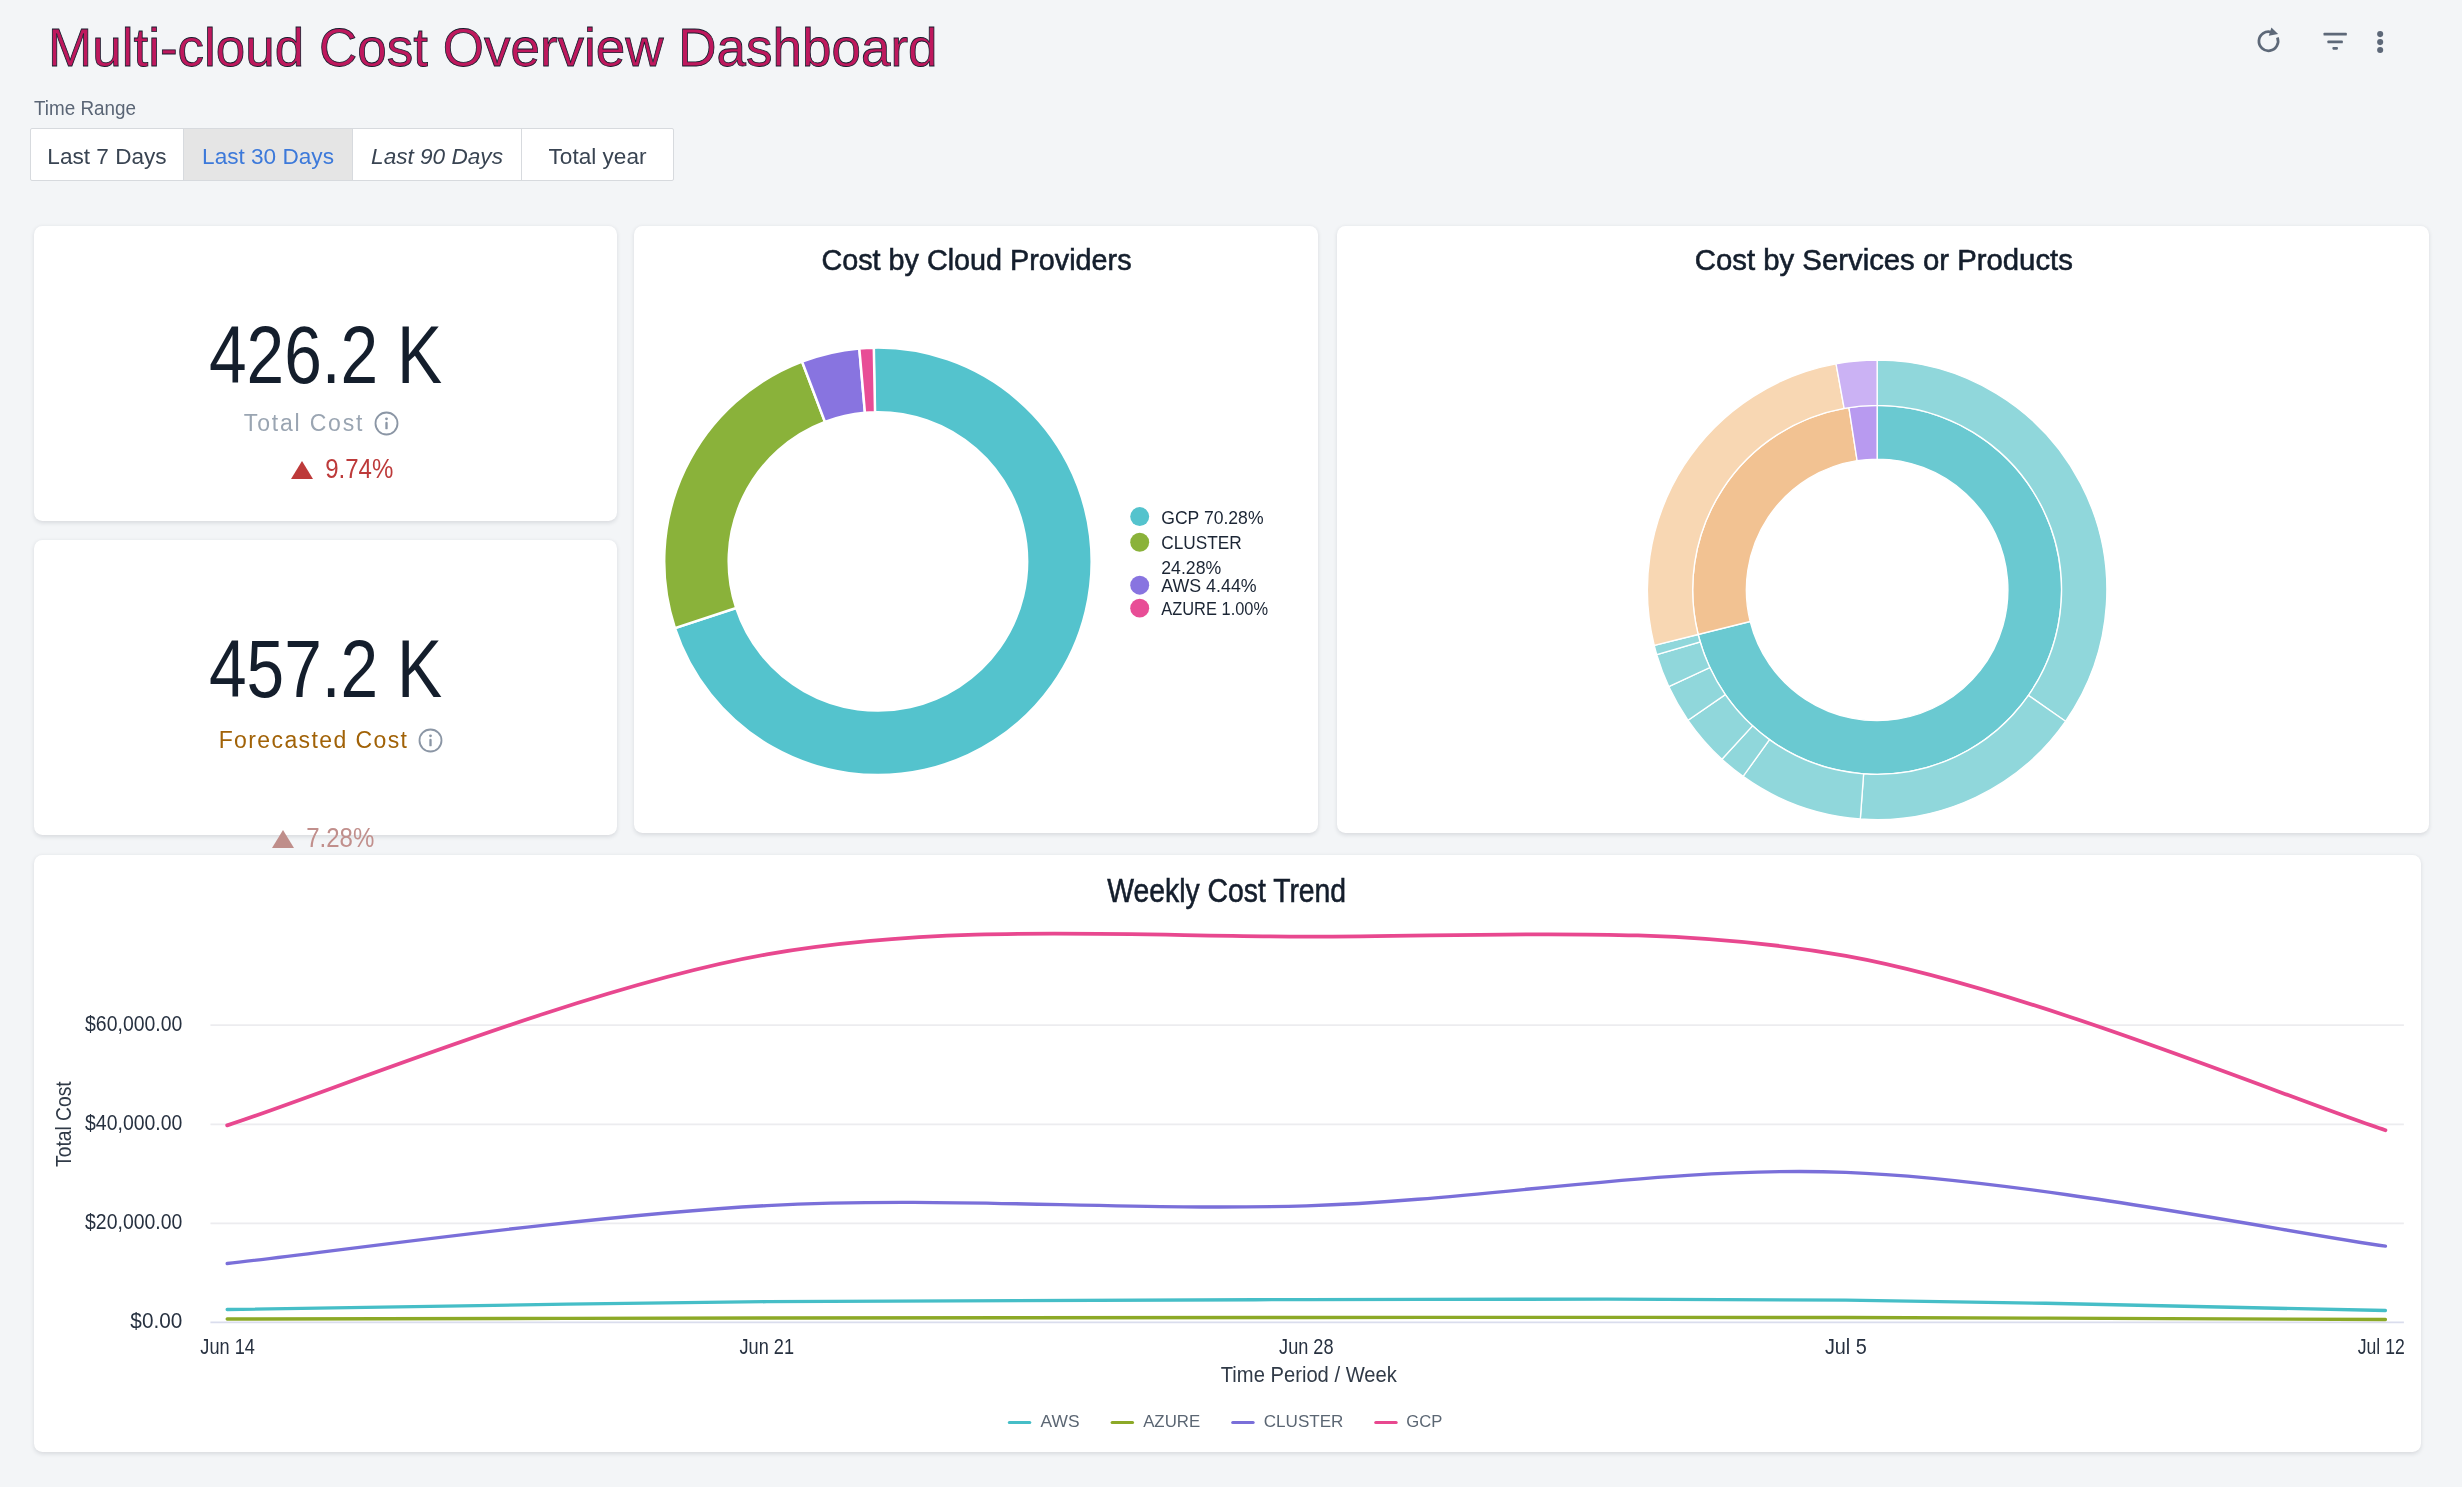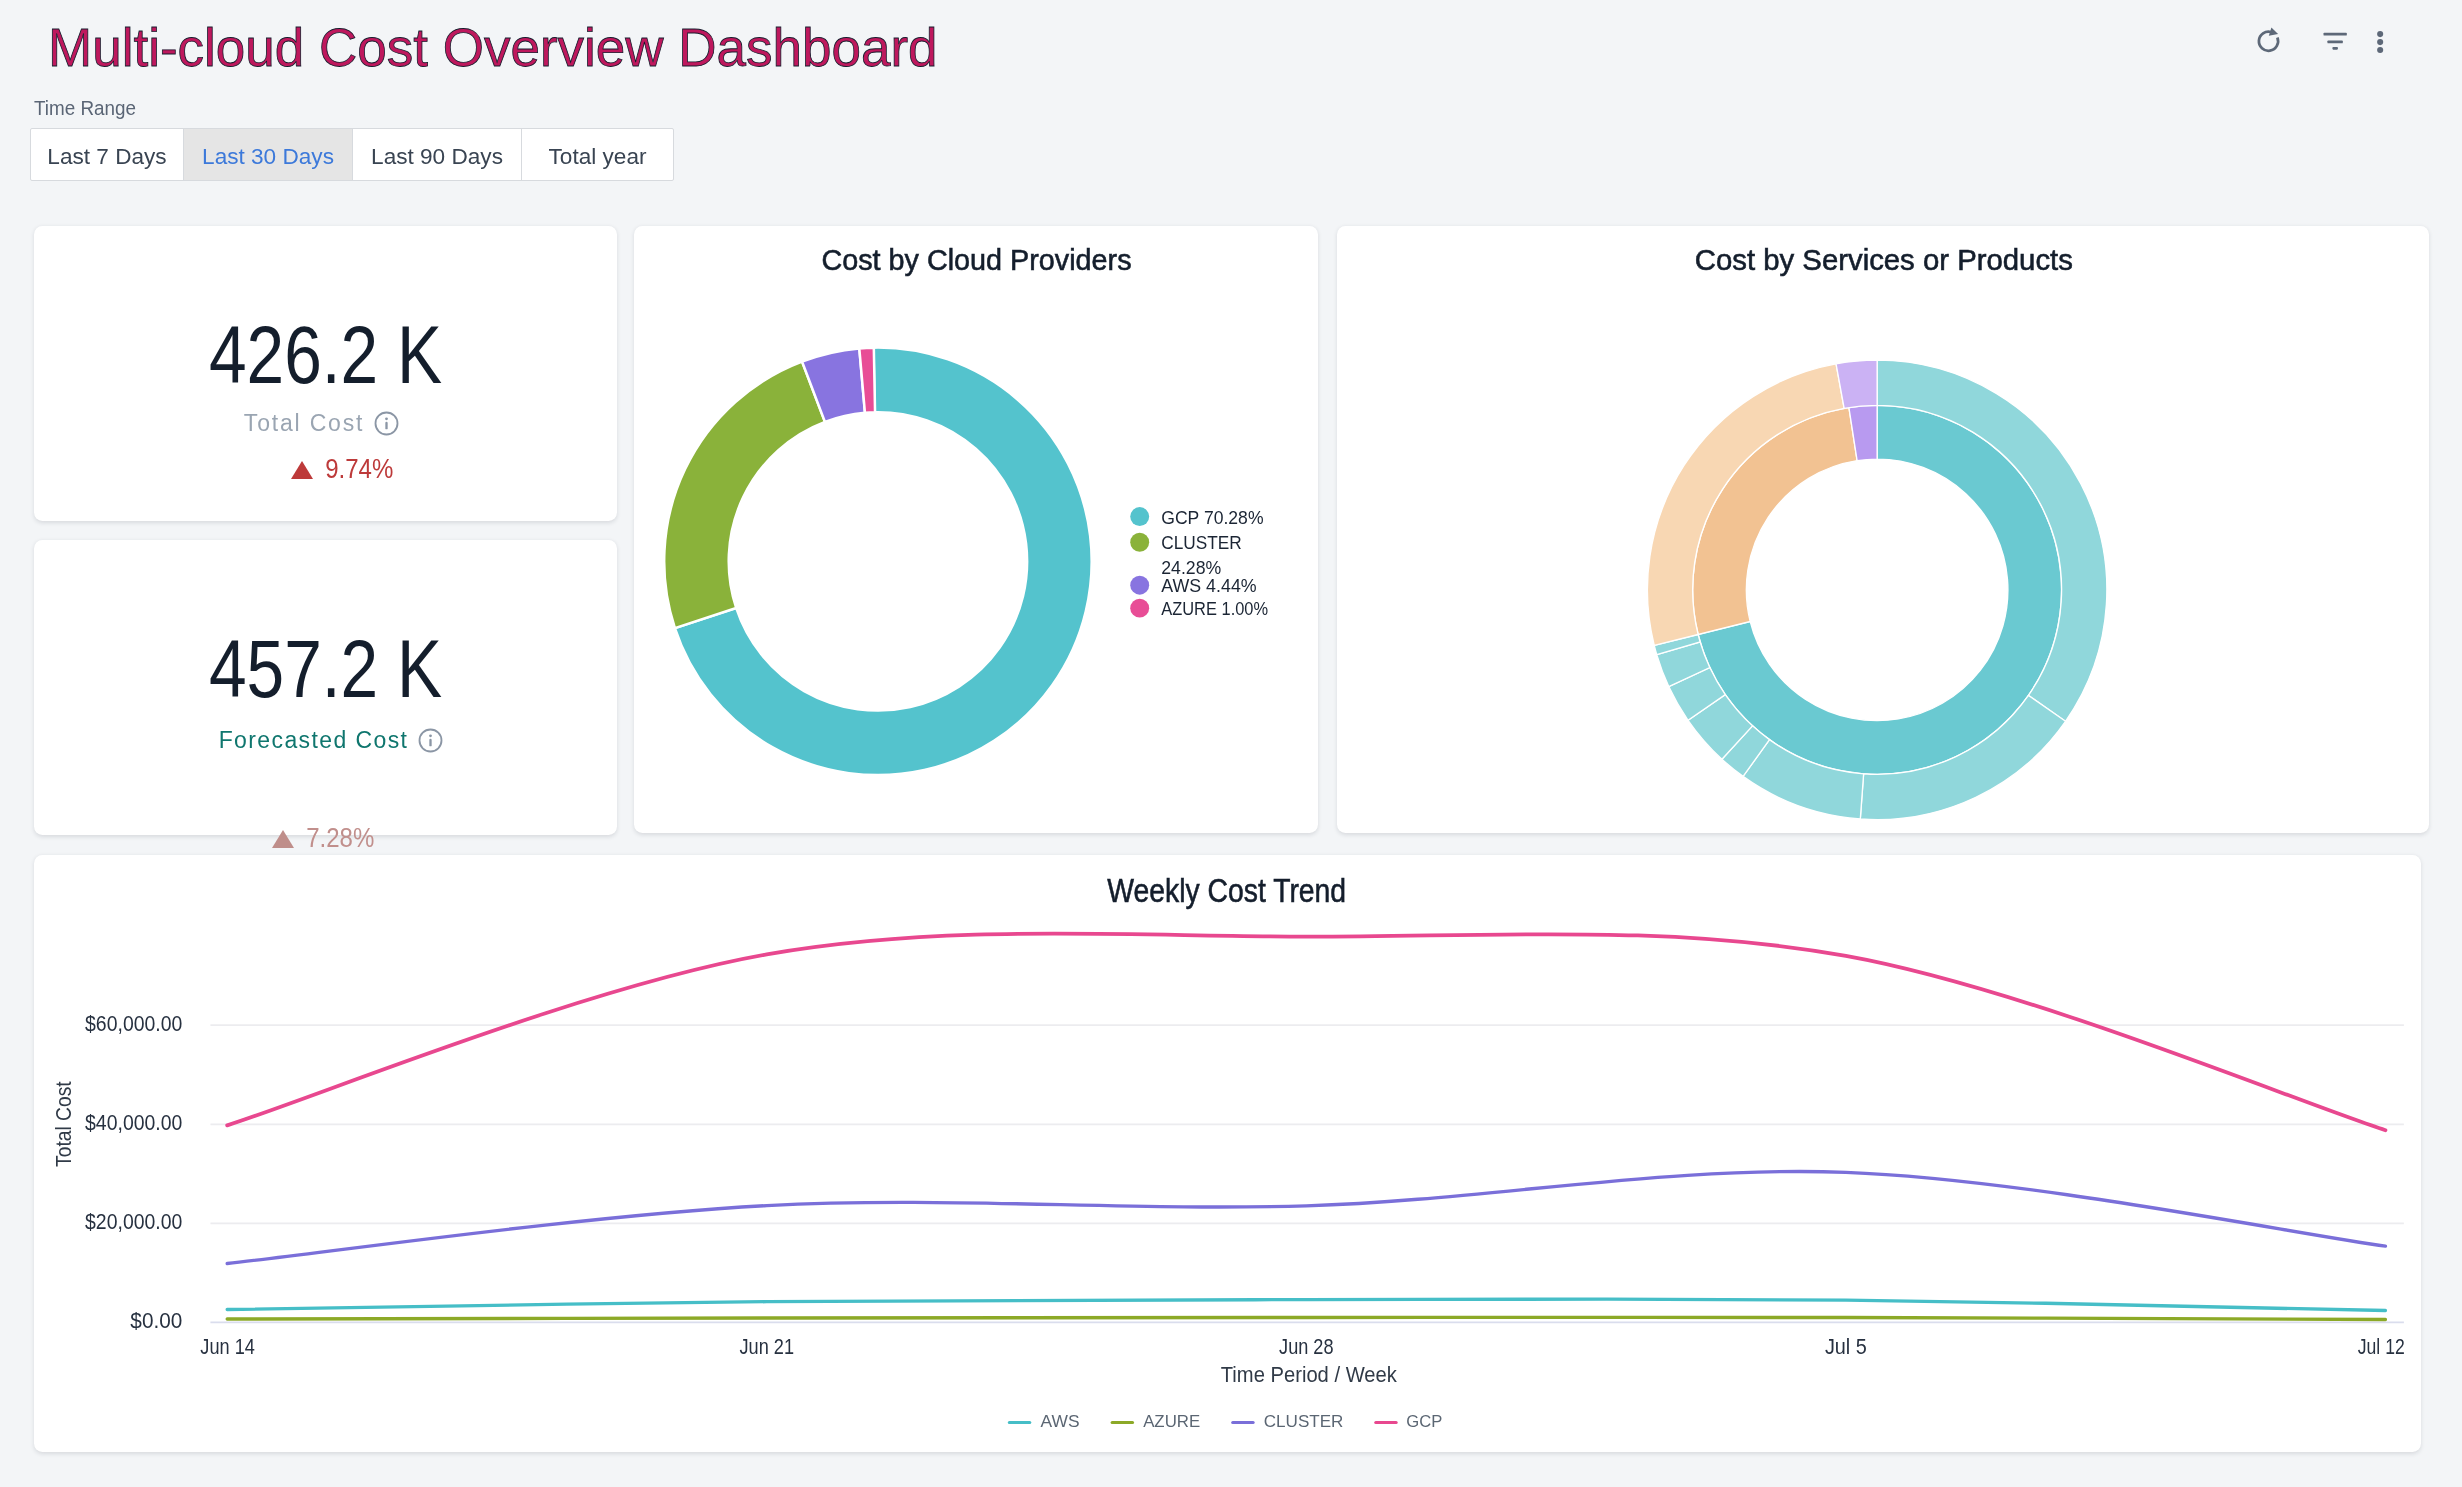--- a/index.html
+++ b/index.html
@@ -19,21 +19,21 @@
     <rect x="100.7" y="35.9" width="6.6" height="3.3" rx="1"></rect>
     <circle cx="158" cy="20.5" r="3.65"></circle>
     <circle cx="158" cy="30.1" r="3.65"></circle>
     <circle cx="158" cy="39.7" r="3.65"></circle>
   </g>
 </svg>
 <div class="abs" style="left:34px; top:96px; font-size:20.5px; color:#5a6575; transform:scaleX(0.92); transform-origin:left;">Time Range</div>
 <div class="abs" style="left:30px; top:128px; height:53px; display:flex; border:0.8px solid #d7dade; border-radius:2px; background:#fff; overflow:hidden; font-size:22.6px;">
   <div style="width:153px; display:flex; align-items:center; justify-content:center; padding-top:5px; color:#394452; border-right:0.8px solid #d7dade;">Last 7 Days</div>
   <div style="width:169px; display:flex; align-items:center; justify-content:center; padding-top:5px; color:#3c79da; background:#e5e5e5; border-right:0.8px solid #d7dade;">Last 30 Days</div>
-  <div style="width:169px; display:flex; align-items:center; justify-content:center; padding-top:5px; color:#394452; border-right:0.8px solid #d7dade;">Last 90 Days</div>
+  <div style="width:169px; display:flex; align-items:center; justify-content:center; padding-top:5px; color:#394452; border-right:0.8px solid #d7dade;font-style:italic;">Last 90 Days</div>
   <div style="width:151px; display:flex; align-items:center; justify-content:center; padding-top:5px; color:#394452;">Total year</div>
 </div>
 
 <div class="card" style="left:34px; top:226px; width:583px; height:295px;"></div>
 <div class="abs" style="left:34px; top:315px; width:583px; text-align:center; font-size:81px; line-height:1; color:#141e2c; transform:scaleX(0.835);">426.2 K</div>
 <div class="abs" style="left:30px; top:410px; width:583px; display:flex; align-items:center; justify-content:center; gap:10px;">
   <span style="font-size:23px; color:#9aa5b2; letter-spacing:1.8px;">Total Cost</span>
   <svg width="25" height="25" viewBox="0 0 30 30">
       <circle cx="15" cy="15" r="13.2" fill="none" stroke="#8b96a5" stroke-width="2.2"></circle>
       <circle cx="15" cy="9.4" r="1.7" fill="#8b96a5"></circle>
@@ -41,21 +41,21 @@
     </svg>
 </div>
 <div class="abs" style="left:34px; width:620px; display:flex; align-items:center; justify-content:center; gap:8.4px; top:454px;">
   <div style="width:0; height:0; border-left:11.7px solid transparent; border-right:11.7px solid transparent; border-bottom:18.5px solid #bd3a3a;"></div>
   <span style="font-size:27px; color:#bd3a3a; transform:scaleX(0.89);">9.74%</span>
 </div>
 
 <div class="card" style="left:34px; top:540px; width:583px; height:295px;"></div>
 <div class="abs" style="left:34px; top:629px; width:583px; text-align:center; font-size:81px; line-height:1; color:#141e2c; transform:scaleX(0.835);">457.2 K</div>
 <div class="abs" style="left:28px; top:727px; width:583px; display:flex; align-items:center; justify-content:center; gap:10px;">
-  <span style="font-size:23px; color:#0f766e; letter-spacing:1.4px;margin-left:23px;">Forecasted Cost</span>
+  <span style="font-size:23px; color:#a16207; letter-spacing:1.4px;margin-left:23px;">Forecasted Cost</span>
   <svg width="25" height="25" viewBox="0 0 30 30">
       <circle cx="15" cy="15" r="13.2" fill="none" stroke="#8b96a5" stroke-width="2.2"></circle>
       <circle cx="15" cy="9.4" r="1.7" fill="#8b96a5"></circle>
       <rect x="13.6" y="13" width="2.8" height="9" rx="1.4" fill="#8b96a5"></rect>
     </svg>
 </div>
 <div class="abs" style="left:34px; width:583px; display:flex; align-items:center; justify-content:center; gap:8.4px; top:795px;margin-top:28px;">
   <div style="width:0; height:0; border-left:11.7px solid transparent; border-right:11.7px solid transparent; border-bottom:18.5px solid #bf8e8a;"></div>
   <span style="font-size:27px; color:#c18f8c; transform:scaleX(0.89);">7.28%</span>
 </div>

